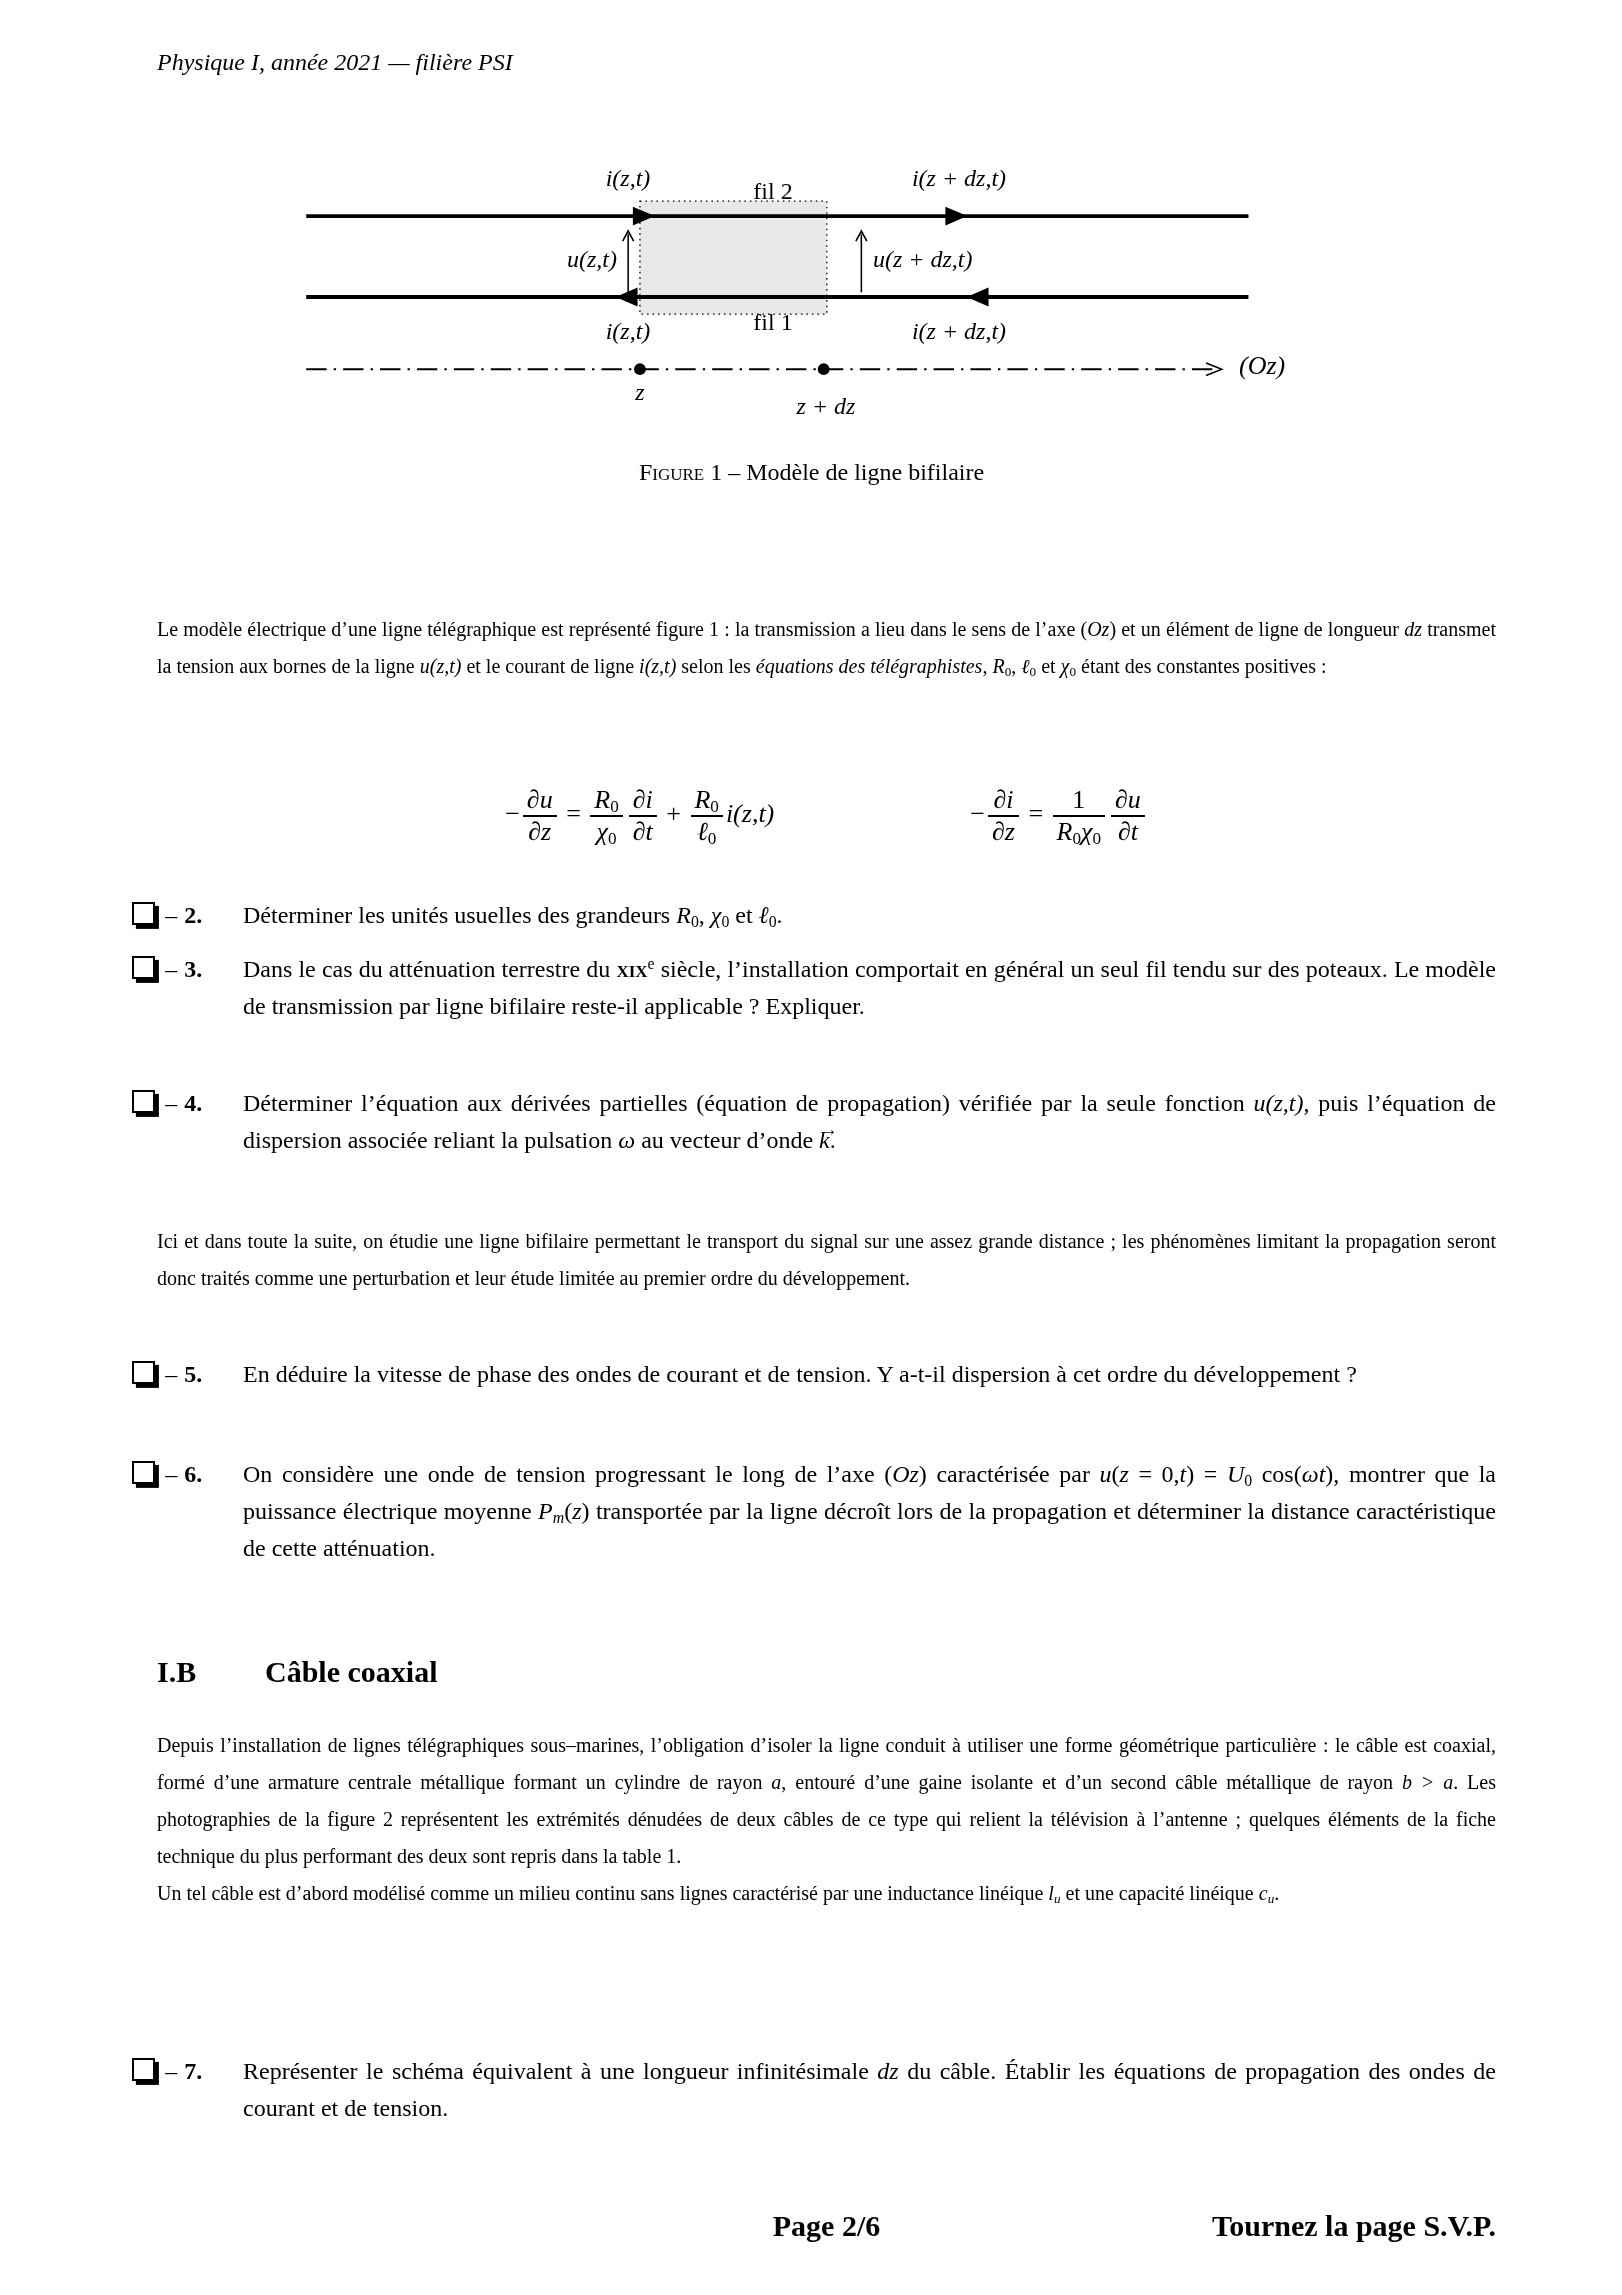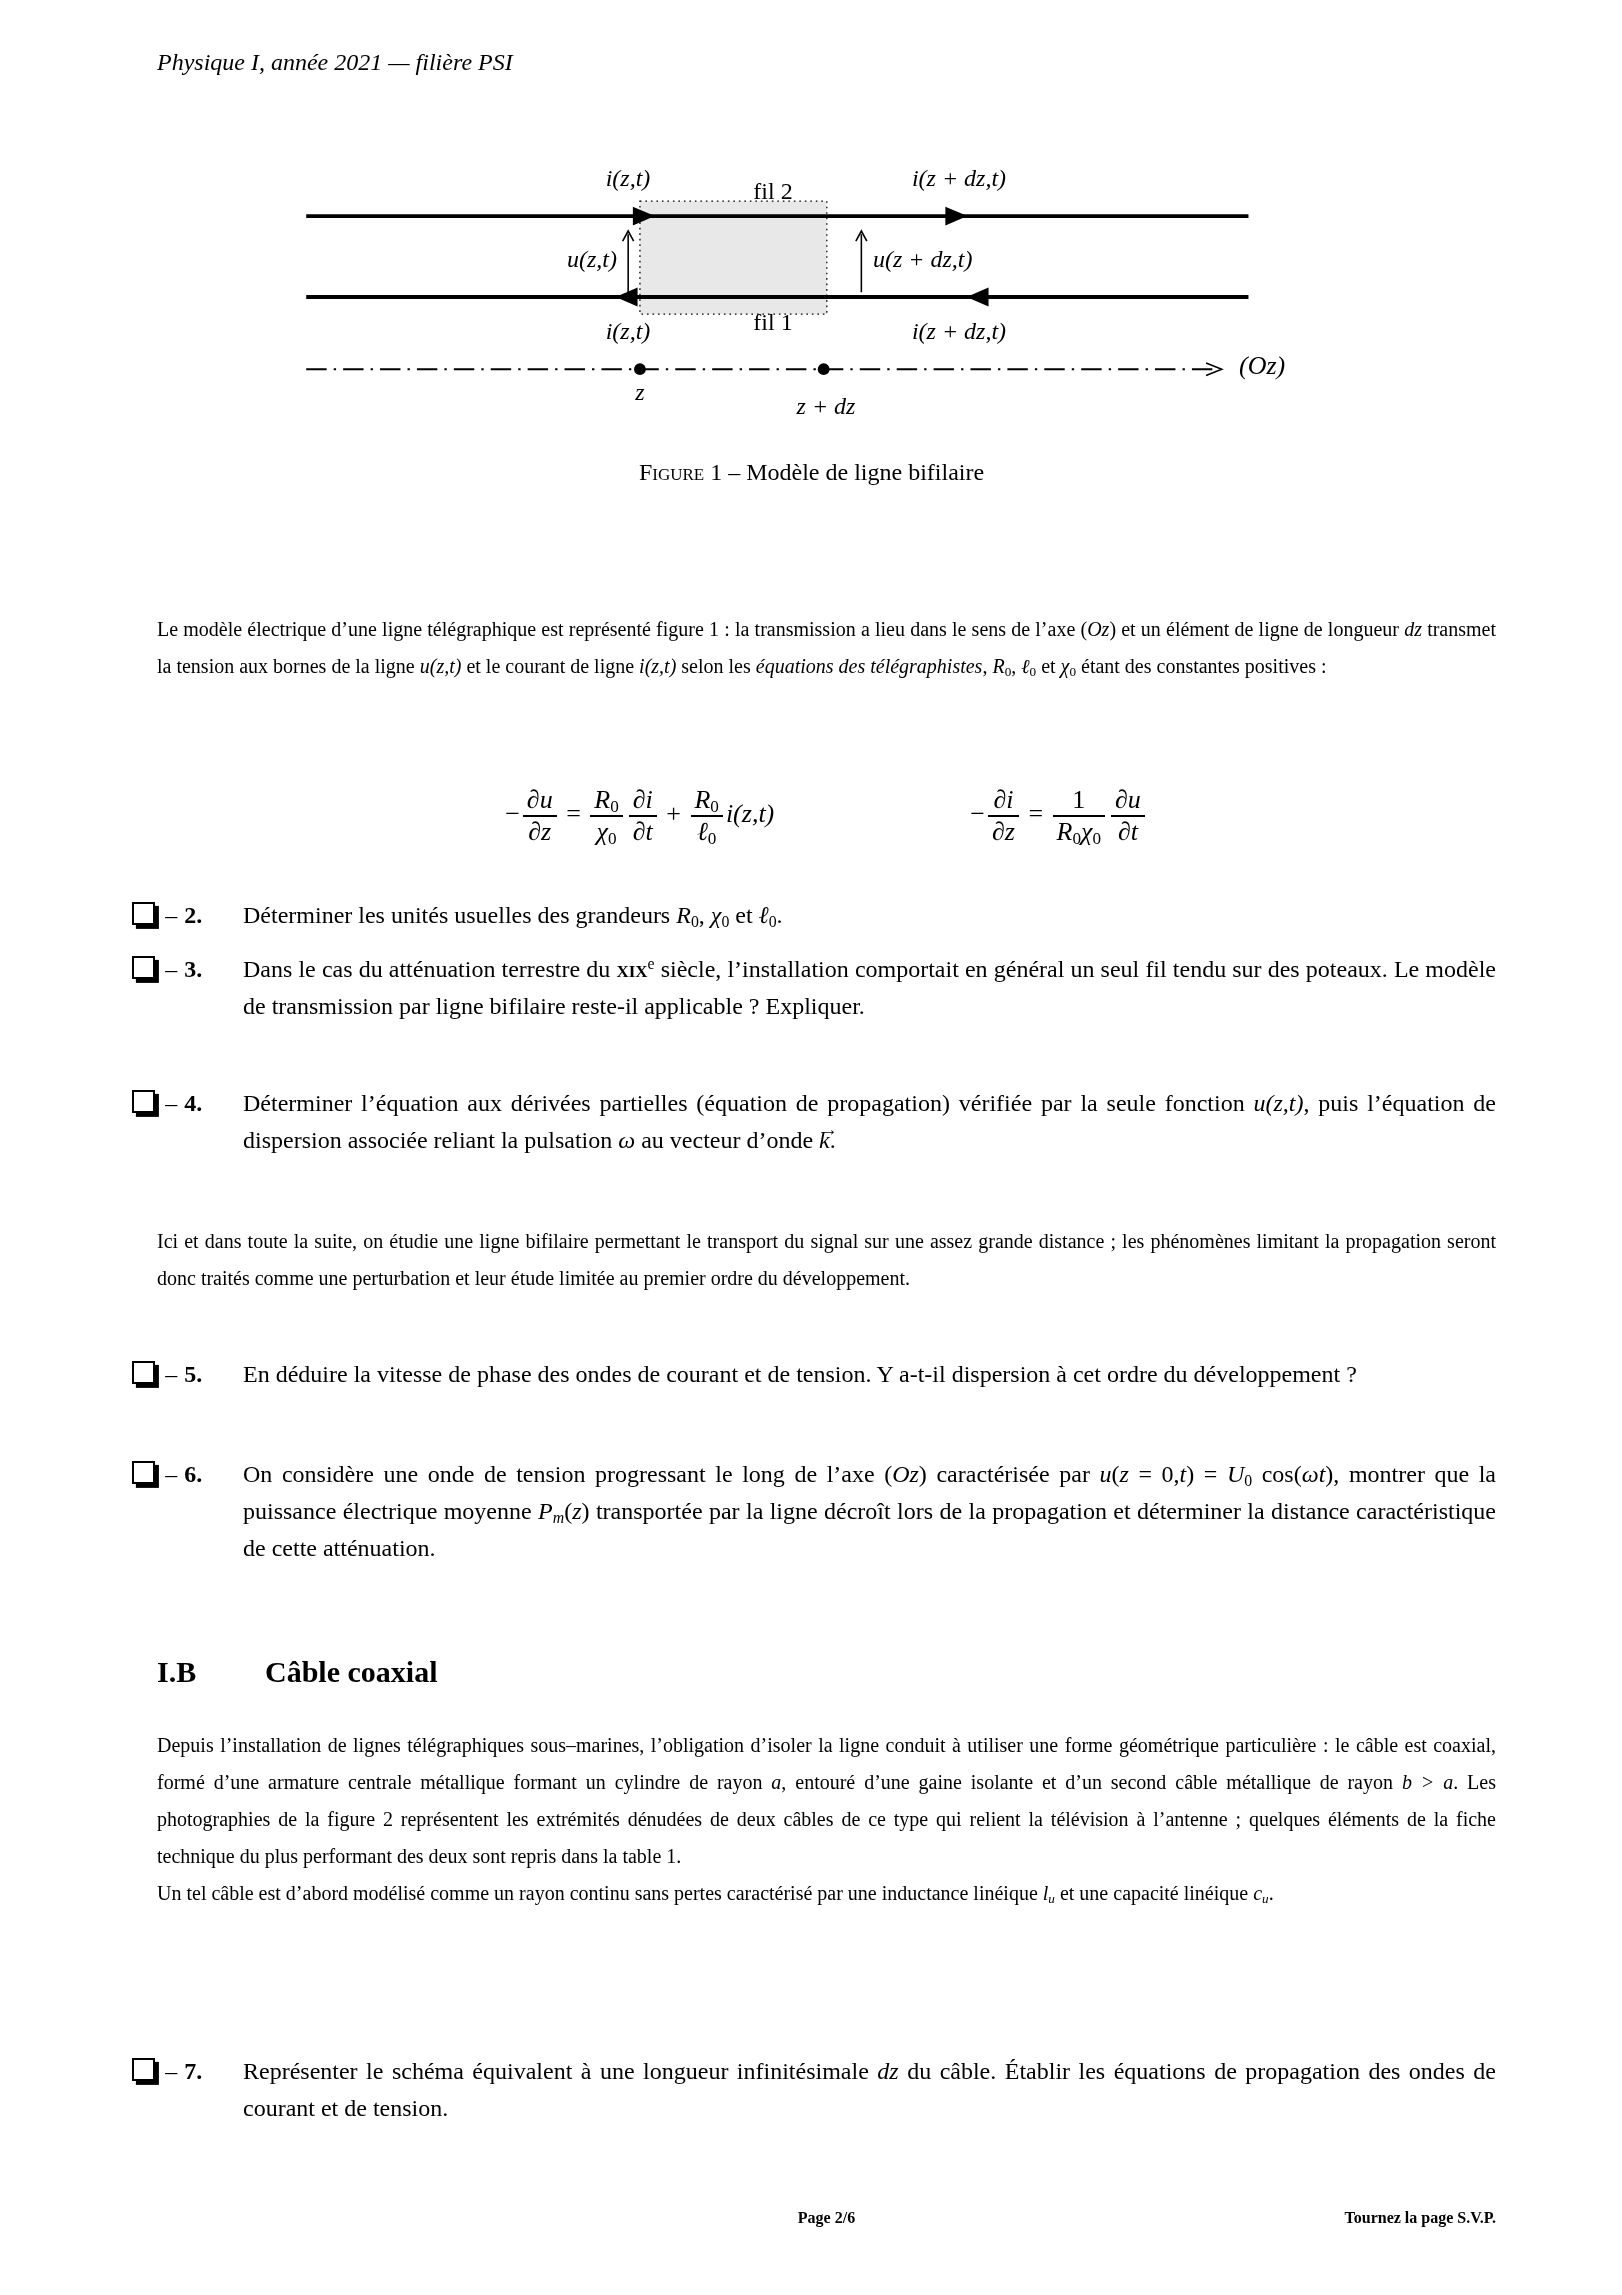--- a/index.html
+++ b/index.html
@@ -66,21 +66,21 @@
     border:2.4px solid #000;background:#fff;
     box-shadow:3.9px 3.9px 0 #000;
     margin-right:10.2px;vertical-align:-1.6px;
   }
   .qdash{margin-right:7px;}
   .qnum{font-weight:bold;}
   .qtext{flex:1;text-align:justify;}
   
   .footer{
     position:absolute;left:157px;top:2209px;width:1339px;height:35px;
-    font-size:16px;font-weight:bold;
+    font-size:30px;font-weight:bold;
   }
   .footer-page{position:absolute;left:0;width:100%;text-align:center;}
   .footer-turn{position:absolute;right:0;top:0;}
 </style>
 </head>
 <body>
 
 <div class="page">
 
   <div class="hdr">Physique I, année 2021 — filière PSI</div>
@@ -158,21 +158,21 @@
     <span class="qmark"><span class="sq"></span><span class="qdash">–</span><span class="qnum">6.</span></span>
     <div class="qtext"><span>On considère une onde de tension progressant le long de l’axe (</span><span class="mi">Oz</span><span>) caractérisée par </span><span class="mi">u</span><span>(</span><span class="mi">z</span><span> = 0,</span><span class="mi">t</span><span>) = </span><span class="mi">U</span><span class="msub">0</span><span> cos(</span><span class="mi">ωt</span><span>), montrer que la puissance électrique moyenne </span><span class="scr">P</span><span class="msub mi">m</span><span>(</span><span class="mi">z</span><span>) transportée par la ligne décroît lors de la propagation et déterminer la distance caractéristique de cette atténuation.</span></div>
   </div>
 
   <div class="sec" style="top:1655px;">
     <span class="sec-num">I.B</span><span>Câble coaxial</span>
   </div>
 
   <div class="body-text" style="top:1727px;">
     <div><span>Depuis l’installation de lignes télégraphiques sous–marines, l’obligation d’isoler la ligne conduit à utiliser une forme géométrique particulière : le câble est coaxial, formé d’une armature centrale métallique formant un cylindre de rayon </span><span class="mi">a</span><span>, entouré d’une gaine isolante et d’un second câble métallique de rayon </span><span class="mi">b &gt; a</span><span>. Les photographies de la figure 2 représentent les extrémités dénudées de deux câbles de ce type qui relient la télévision à l’antenne ; quelques éléments de la fiche technique du plus performant des deux sont repris dans la table 1.</span></div>
-    <div><span>Un tel câble est d’abord modélisé comme un rayon continu sans pertes caractérisé par une inductance linéique </span><span class="mi">l</span><span class="msub mi">u</span><span> et une capacité linéique </span><span class="mi">c</span><span class="msub mi">u</span><span>.</span></div>
+    <div><span>Un tel câble est d’abord modélisé comme un milieu continu sans lignes caractérisé par une inductance linéique </span><span class="mi">l</span><span class="msub mi">u</span><span> et une capacité linéique </span><span class="mi">c</span><span class="msub mi">u</span><span>.</span></div>
   </div>
 
   <div class="question" style="top:2053px;">
     <span class="qmark"><span class="sq"></span><span class="qdash">–</span><span class="qnum">7.</span></span>
     <div class="qtext"><span>Représenter le schéma équivalent à une longueur infinitésimale </span><span class="mi">dz</span><span> du câble. Établir les équations de propagation des ondes de courant et de tension.</span></div>
   </div>
 
   <div class="footer">
     <span class="footer-page">Page 2/6</span>
     <span class="footer-turn">Tournez la page S.V.P.</span>

